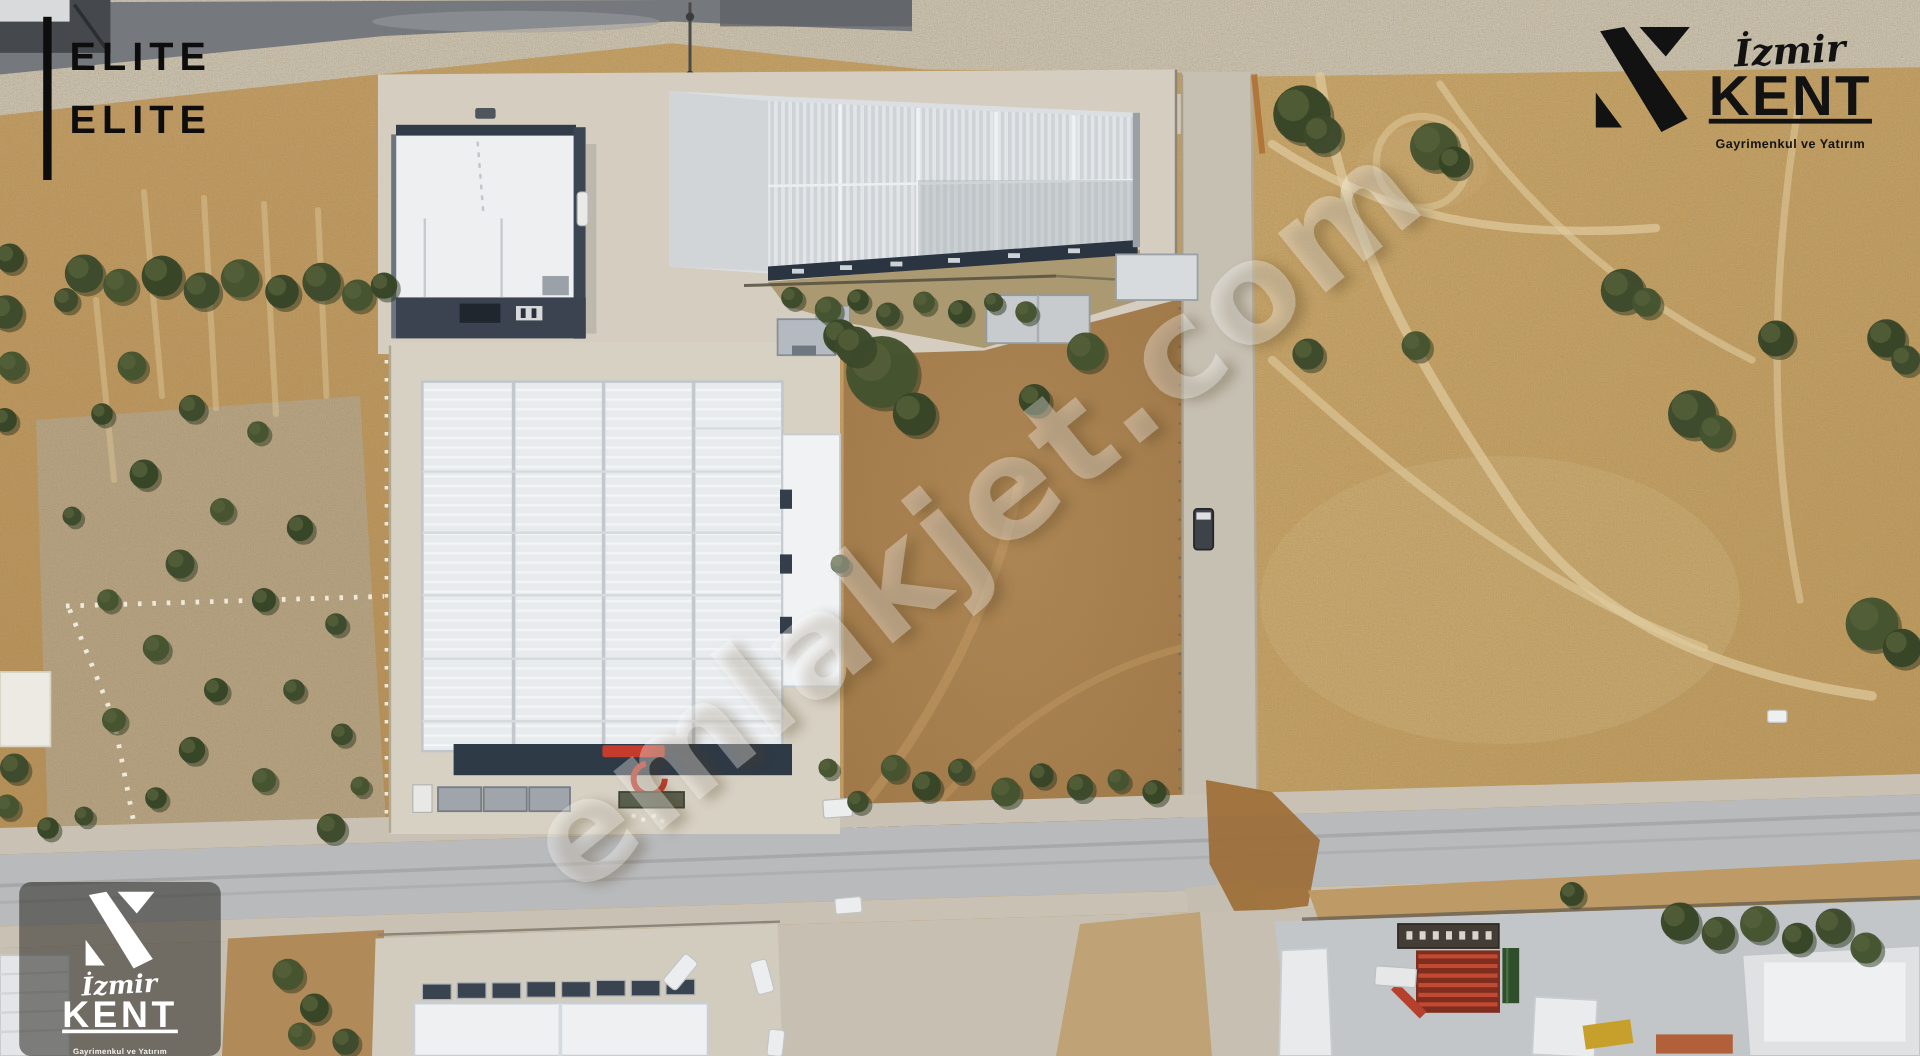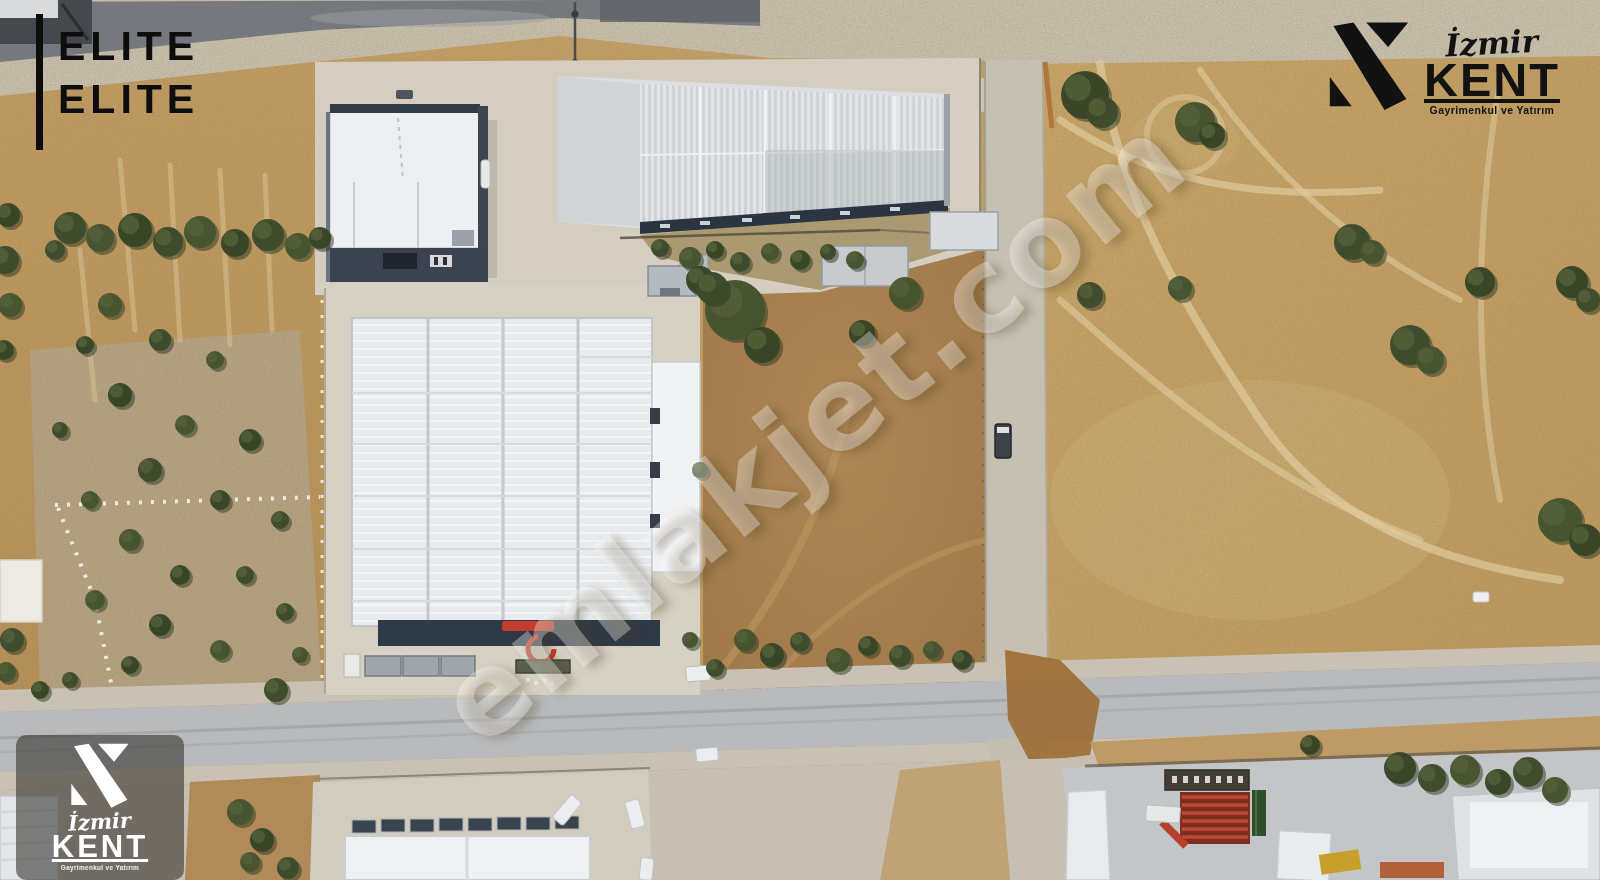--- a/index.html
+++ b/index.html
@@ -11,41 +11,41 @@
   .stage{position:absolute;inset:0;width:1600px;height:880px;overflow:hidden;}
   svg.scene{position:absolute;left:0;top:0;}
 
   
   .elite-logo{
     position:absolute;left:36px;top:14px;display:flex;align-items:flex-start;
     color:#0d0d0d;z-index:30;
   }
   .elite-bar{width:7px;height:136px;background:#0d0d0d;margin-right:15px;}
   .elite-text{
-    font-weight:bold;font-size:41px;line-height:53px;letter-spacing:5px;
+    font-weight:bold;font-size:33px;line-height:53px;letter-spacing:5px;
     font-family:"Liberation Sans",sans-serif;margin-top:6px;
   }
 
   
   .kent-logo-tr{
     position:absolute;left:1328px;top:20px;display:flex;gap:14px;align-items:flex-start;
     color:#121212;z-index:30;
   }
   .kent-mark{display:block;}
   .kent-col{display:flex;flex-direction:column;align-items:center;margin-top:8px;}
   .kent-city{
     font-family:"DejaVu Serif",serif;font-style:italic;font-weight:bold;
     font-size:31px;line-height:30px;transform:rotate(-3deg);
   }
   .kent-name{
     font-family:"Liberation Sans",sans-serif;font-weight:bold;
     font-size:47px;line-height:44px;letter-spacing:2px;text-decoration:underline;
   }
   .kent-tagline{
-    font-size:10.5px;font-weight:bold;letter-spacing:0.4px;margin-top:2px;
+    font-size:10.5px;font-weight:bold;letter-spacing:0.4px;margin-top:12px;
   }
 
   
   .kent-badge{
     position:absolute;left:16px;top:735px;width:168px;height:145px;
     background:rgba(40,38,34,0.55);border-radius:10px;
     display:flex;flex-direction:column;align-items:center;
     color:#ffffff;z-index:30;
   }
   .kent-badge .kent-col{margin-top:0;}

